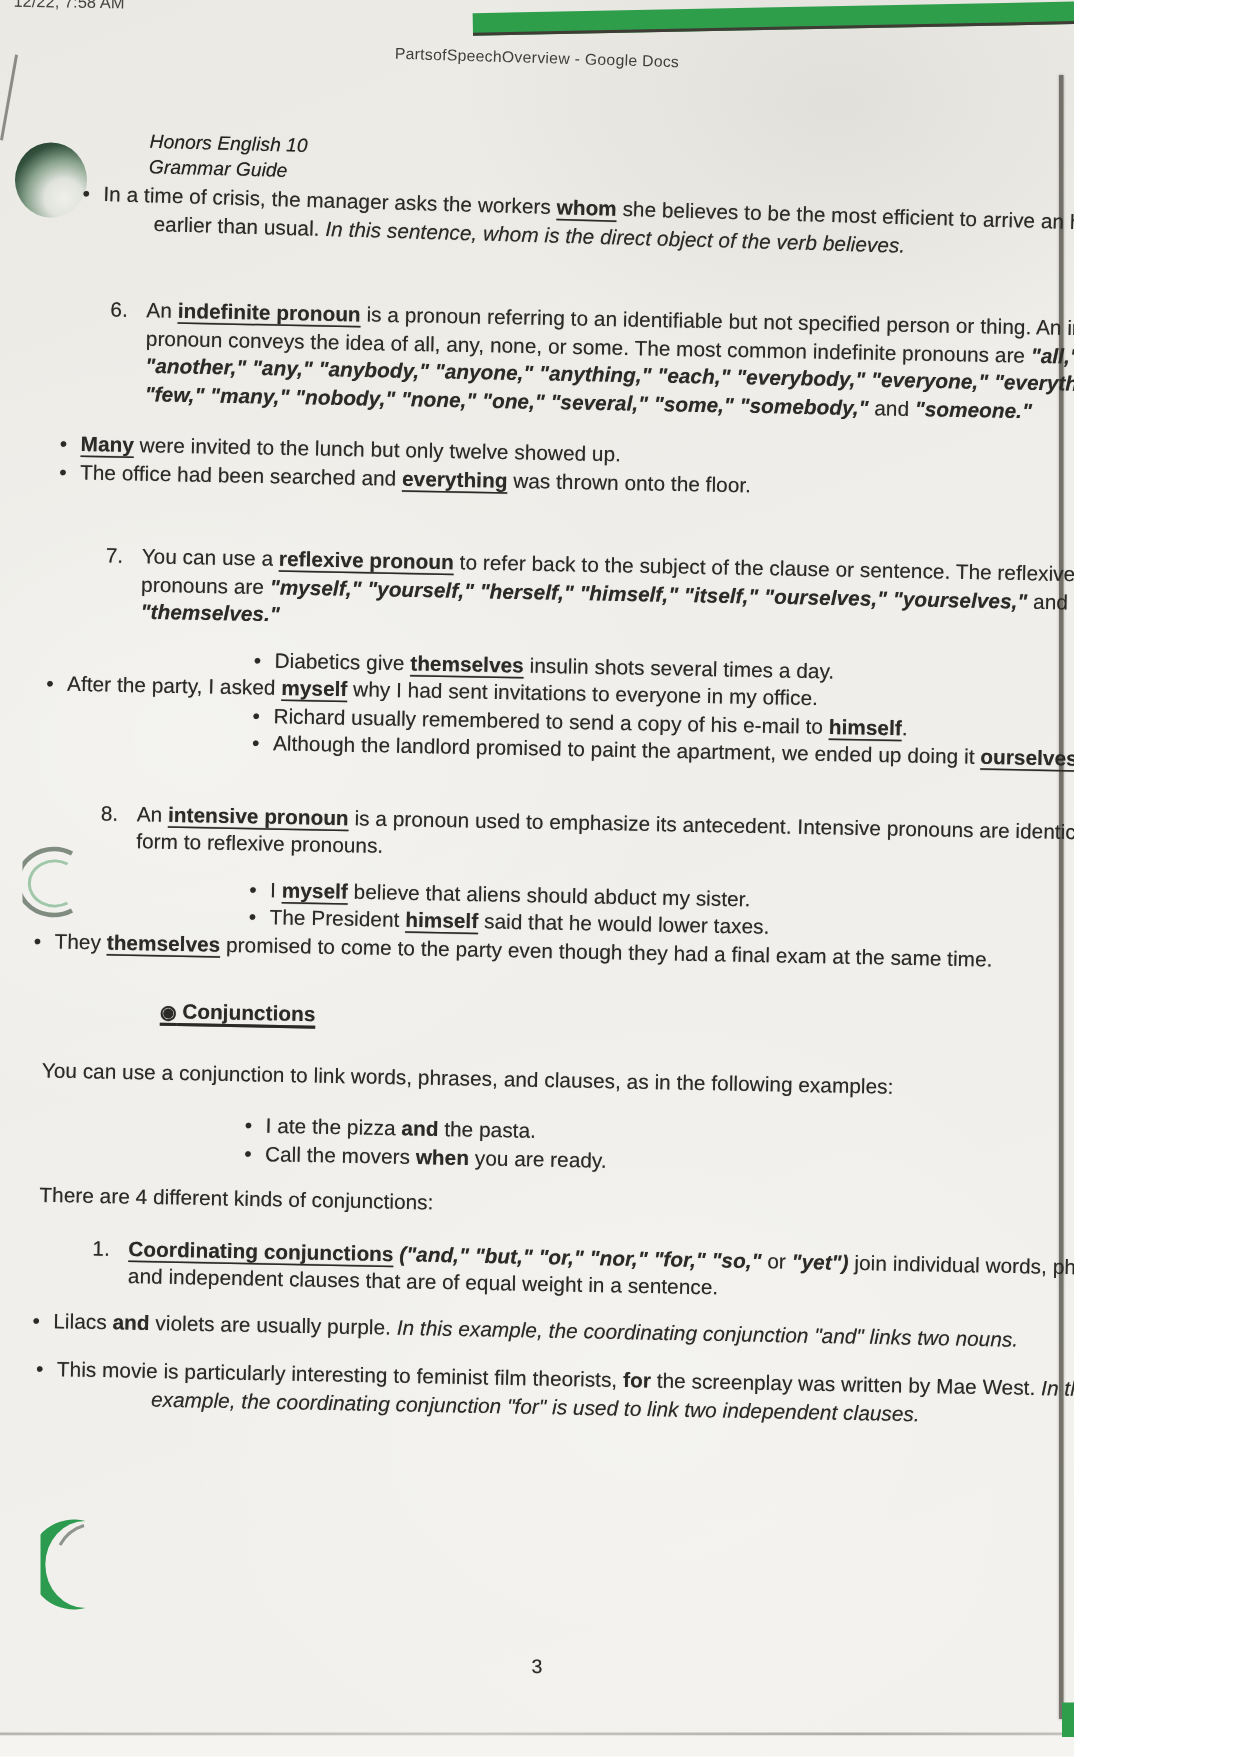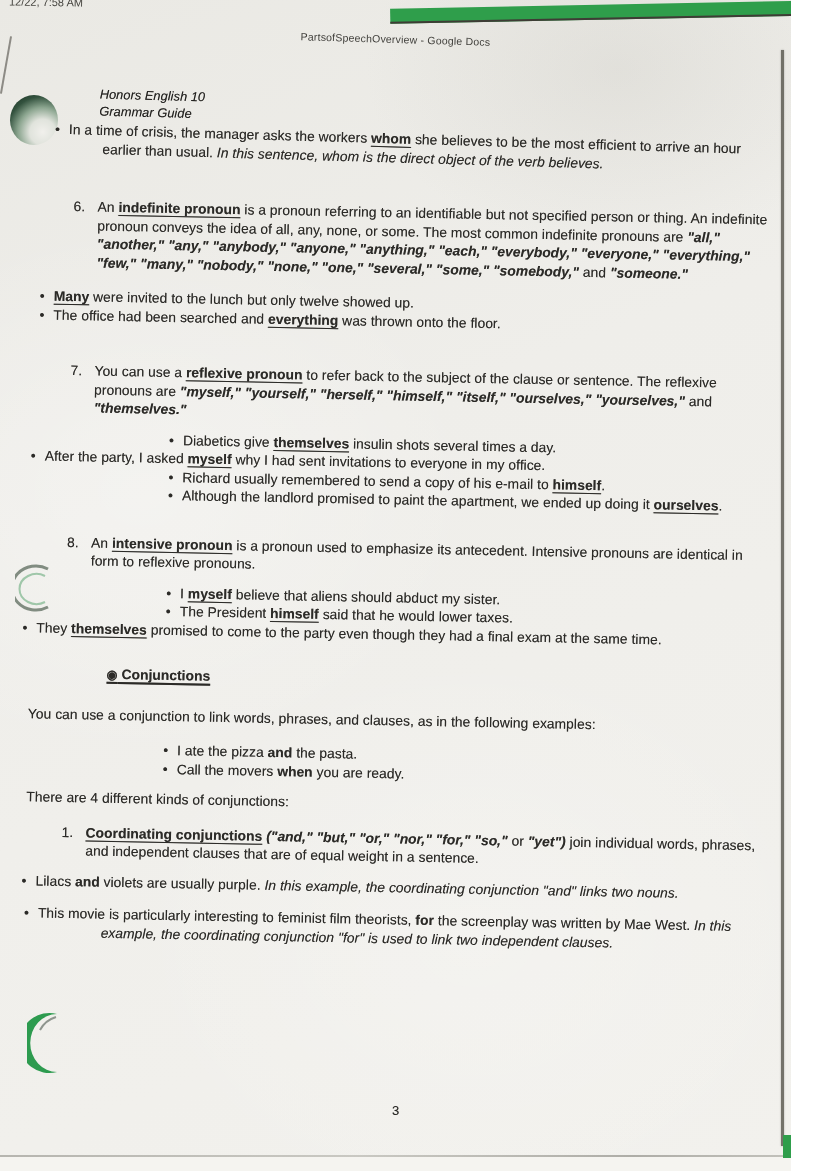--- a/index.html
+++ b/index.html
@@ -1,17 +1,17 @@
 <!DOCTYPE html>
 <html><head>
 <meta charset="utf-8">
 <style>
   html,body{margin:0;padding:0;}
   .canvas{
-    position:relative;width:791px;height:1171px;overflow:hidden;
+    position:relative;width:716px;height:1171px;overflow:hidden;
     font-family:"Liberation Sans",sans-serif;color:#2b2a27;
     background:
       radial-gradient(ellipse 420px 300px at 78% 6%, rgba(185,183,175,.22), transparent 60%),
       radial-gradient(ellipse 520px 420px at 18% 42%, rgba(255,255,255,.30), transparent 65%),
       radial-gradient(ellipse 600px 500px at 60% 80%, rgba(255,255,255,.20), transparent 60%),
       linear-gradient(160deg,#eae9e4 0%,#efeeea 38%,#f2f1ed 100%);
   }
   .timestamp{position:absolute;top:-4px;left:9px;font-size:11px;color:#45443f;transform:rotate(0.9deg);}
   .gdocs-header{position:absolute;top:33px;left:0;right:0;text-align:center;font-size:10.5px;letter-spacing:.2px;color:#3f3e3a;transform:rotate(1.7deg);}
   .green-top{position:absolute;top:1px;right:-3px;width:404px;height:13px;background:#2f9e4b;border-bottom:2px solid #3e3c35;transform:rotate(-1.1deg);transform-origin:100% 0;}

